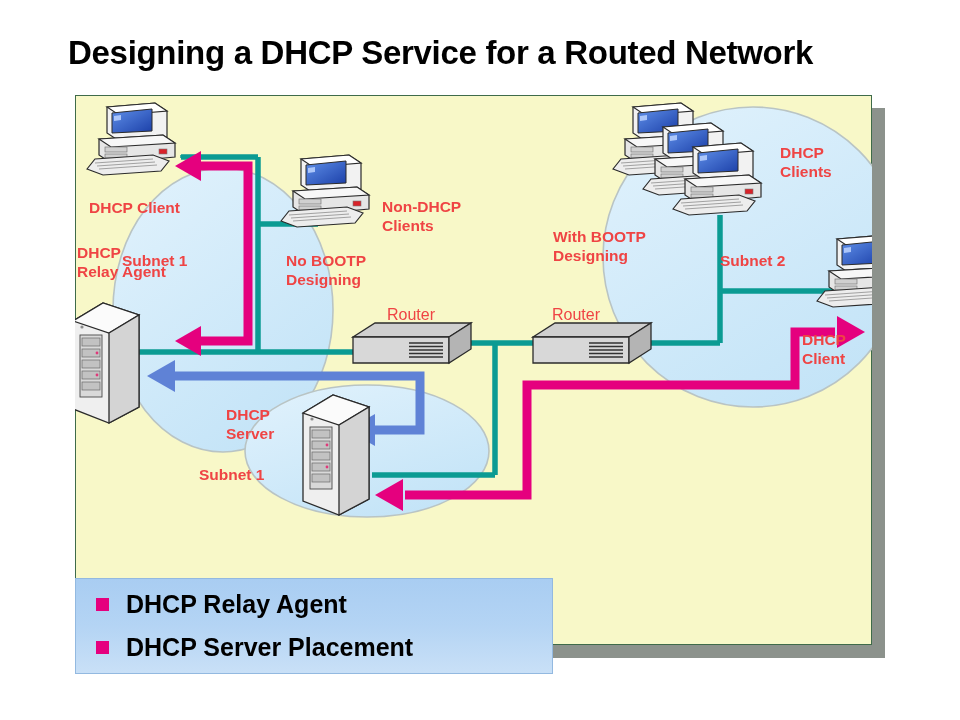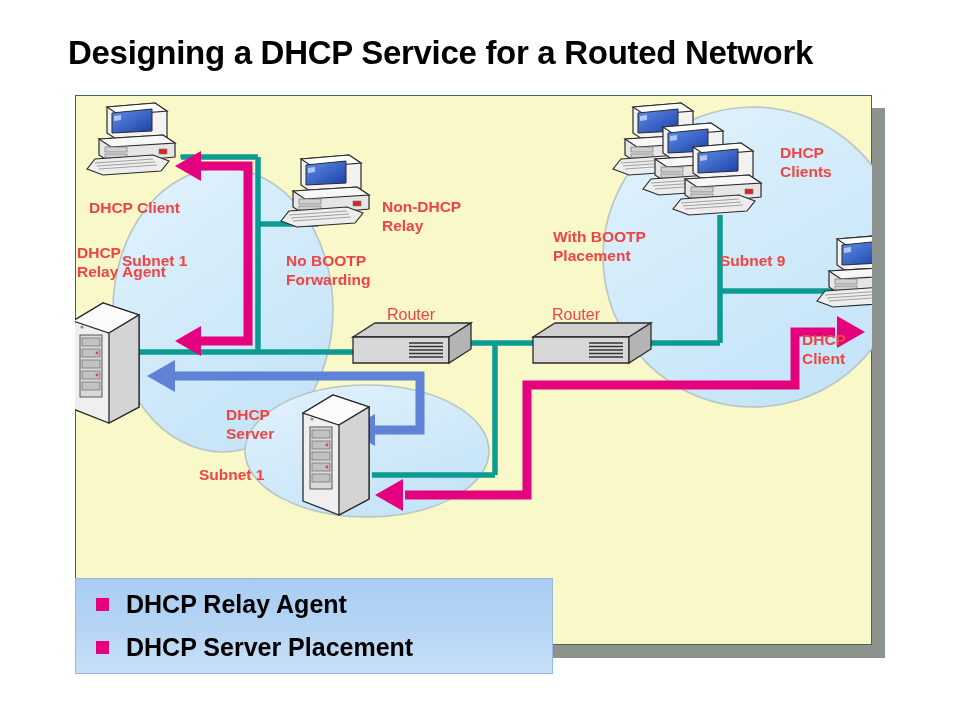--- a/index.html
+++ b/index.html
@@ -224,30 +224,30 @@
 
       <use href="#sym-server" x="-2" y="208"></use>
       <use href="#sym-server" x="228" y="300"></use>
     </svg>
 
     <div class="dlabel" style="left:14px;  top:103px;">DHCP Client</div>
     <div class="dlabel" style="left:47px;  top:123px;margin-top:33px;">Subnet 1</div>
     <div class="dlabel" style="left:2px;   top:148px;">DHCP
 Relay Agent</div>
     <div class="dlabel" style="left:307px; top:102px;">Non-DHCP
-Relay</div>
+Clients</div>
     <div class="dlabel" style="left:211px; top:156px;">No BOOTP
-Forwarding</div>
+Designing</div>
     <div class="dlabel" style="left:312px; top:210px; font-weight:normal; font-size:16px;">Router</div>
     <div class="dlabel" style="left:477px; top:210px; font-weight:normal; font-size:16px;">Router</div>
     <div class="dlabel" style="left:478px; top:132px;">With BOOTP
-Placement</div>
+Designing</div>
     <div class="dlabel" style="left:705px; top:48px;">DHCP
 Clients</div>
-    <div class="dlabel" style="left:645px; top:156px;">Subnet 9</div>
+    <div class="dlabel" style="left:645px; top:156px;">Subnet 2</div>
     <div class="dlabel" style="left:727px; top:235px;">DHCP
 Client</div>
     <div class="dlabel" style="left:151px; top:310px;">DHCP
 Server</div>
     <div class="dlabel" style="left:124px; top:370px;">Subnet 1</div>
   </div>
 
   <div id="legend">
     <div class="legend-row r0">
       <span class="bullet"></span>

